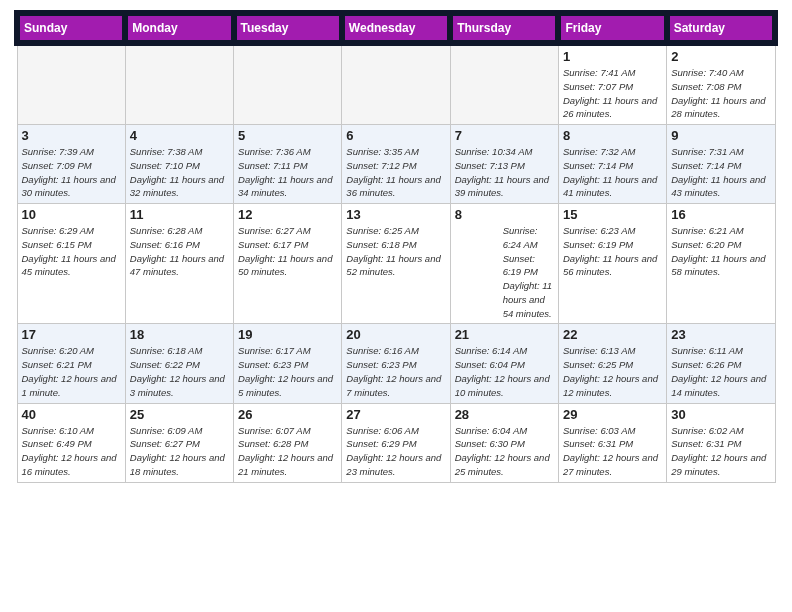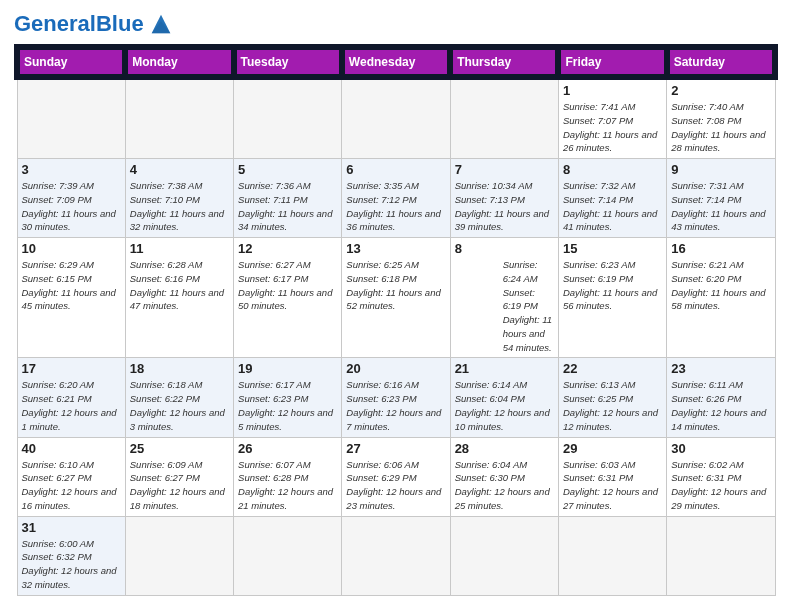--- a/index.html
+++ b/index.html
@@ -100,35 +100,20 @@
       background: #fff;
     }
     tbody tr:nth-child(even) td:not(.empty-cell) {
       background: #eef3fa;
     }
   </style>
 </head>
 <body>
 
 <div class="page">
-  <div class="header">
-    <div class="logo">
-      <div class="logo-text">
-        <span>General</span><span>Blue</span>
-      </div>
-      <svg class="logo-icon" viewBox="0 0 30 30" xmlns="http://www.w3.org/2000/svg">
-        <polygon points="5,25 15,5 25,25" fill="#2472b8"></polygon>
-        <polygon points="5,25 15,12 25,25" fill="#1a5fa0" opacity="0.5"></polygon>
-      </svg>
-    </div>
-    <div class="title-block">
-      <div class="month-title"></div>
-      <div class="subtitle"></div>
-    </div>
-  </div>
 
   <table>
     <thead>
       <tr>
       <th>Sunday</th>
           <th>Monday</th>
           <th>Tuesday</th>
           <th>Wednesday</th>
           <th>Thursday</th>
           <th>Friday</th>
@@ -284,21 +269,21 @@
             <span class="day-num">23</span>
             <div class="day-info" style="white-space: pre-line;">Sunrise: 6:11 AM
 Sunset: 6:26 PM
 Daylight: 12 hours and 14 minutes.</div>
           </td>
         </tr>
         <tr>
           <td>
             <span class="day-num">40</span>
             <div class="day-info" style="white-space: pre-line;">Sunrise: 6:10 AM
-Sunset: 6:27 PM
+Sunset: 6:49 PM
 Daylight: 12 hours and 16 minutes.</div>
           </td>
           <td>
             <span class="day-num">25</span>
             <div class="day-info" style="white-space: pre-line;">Sunrise: 6:09 AM
 Sunset: 6:27 PM
 Daylight: 12 hours and 18 minutes.</div>
           </td>
           <td>
             <span class="day-num">26</span>
@@ -323,30 +308,16 @@
             <div class="day-info" style="white-space: pre-line;">Sunrise: 6:03 AM
 Sunset: 6:31 PM
 Daylight: 12 hours and 27 minutes.</div>
           </td>
           <td>
             <span class="day-num">30</span>
             <div class="day-info" style="white-space: pre-line;">Sunrise: 6:02 AM
 Sunset: 6:31 PM
 Daylight: 12 hours and 29 minutes.</div>
           </td>
-        </tr>
-        <tr>
-          <td>
-            <span class="day-num">31</span>
-            <div class="day-info" style="white-space: pre-line;">Sunrise: 6:00 AM
-Sunset: 6:32 PM
-Daylight: 12 hours and 32 minutes.</div>
-          </td>
-          <td class="empty-cell"></td>
-          <td class="empty-cell"></td>
-          <td class="empty-cell"></td>
-          <td class="empty-cell"></td>
-          <td class="empty-cell"></td>
-          <td class="empty-cell"></td>
         </tr>
       </tbody>
   </table>
 </div>
 
 </body></html>

